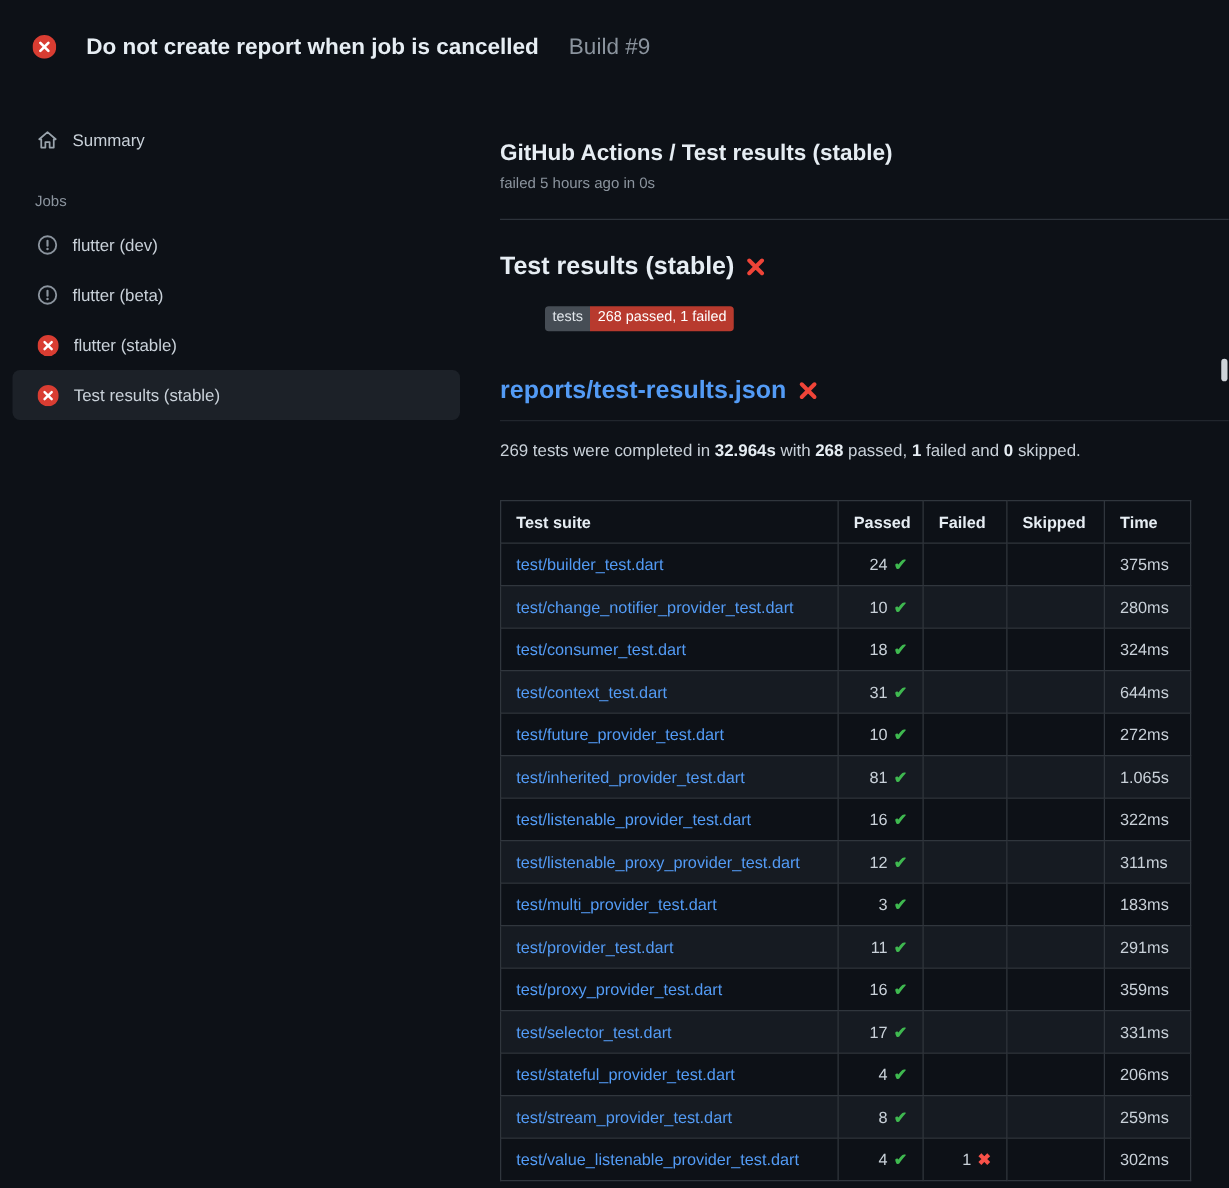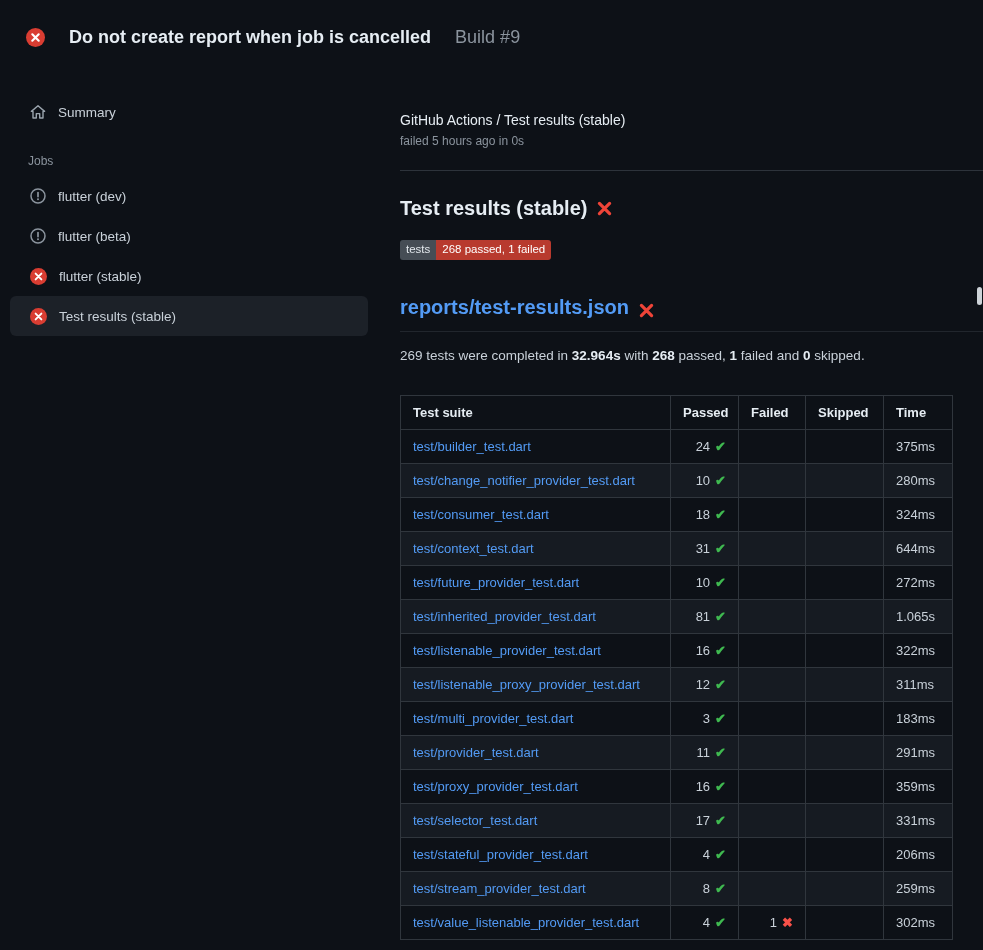--- a/index.html
+++ b/index.html
@@ -27,32 +27,32 @@
   .sidebar-item{
     display:flex;align-items:center;gap:12px;height:40px;padding:0 16px 0 20px;
     border-radius:6px;font-size:13.5px;color:var(--text);cursor:pointer;
   }
   .sidebar-item.selected{background:var(--selected-bg);}
   .sidebar-item .label{white-space:nowrap;}
   .jobs-heading{color:var(--text-muted);font-size:12px;padding:0 0 0 18px;margin:22px 0 8px 0;}
   .job-icon{display:inline-flex;align-items:center;flex:none;}
   
   .content{flex:1;padding:38px 0 0 16px;min-width:0;}
-  .crumb{font-size:14px;font-weight:400;color:var(--text-bright);}
+  .crumb{font-size:18px;font-weight:700;color:var(--text-bright);}
   .run-status{font-size:12px;color:var(--text-muted);margin-top:6px;}
   .divider{border:0;border-top:1px solid #2d333b;margin:22px 0 0 0;}
   .section-title{
     display:flex;align-items:center;gap:9px;margin:26px 0 0 0;
     font-size:20px;font-weight:700;color:var(--text-bright);
   }
   .badge{display:inline-flex;margin-top:20px;font-size:11.5px;line-height:1;}
-  .badge-label{background:var(--badge-label-bg);color:#e3e8ed;padding:4px 6px;border-radius:3px 0 0 3px;}
+  .badge-label{background:var(--badge-label-bg);color:#e3e8ed;padding:4px 6px;border-radius:3px 0 0 3px;margin-left:36px;}
   .badge-value{background:var(--badge-value-bg);color:#ffffff;padding:4px 6px;border-radius:0 3px 3px 0;}
   .report-title{
-    display:flex;align-items:flex-end;gap:9px;margin:36px 0 0 0;
+    display:flex;align-items:center;gap:9px;margin:36px 0 0 0;
     padding-bottom:12px;border-bottom:1px solid #21262d;
     font-size:20px;font-weight:700;
   }
   .report-title a{color:var(--link);text-decoration:none;}
   .summary-line{font-size:13.5px;margin:16px 0 32px 0;color:var(--text);}
   .summary-line b{color:var(--text-bright);font-weight:700;}
   
   table.results{border-collapse:collapse;width:552px;table-layout:fixed;}
   .results th,.results td{border:1px solid var(--border);padding:8px 12px;font-size:13px;height:34px;}
   .results th{color:var(--text-bright);font-weight:700;text-align:left;}

